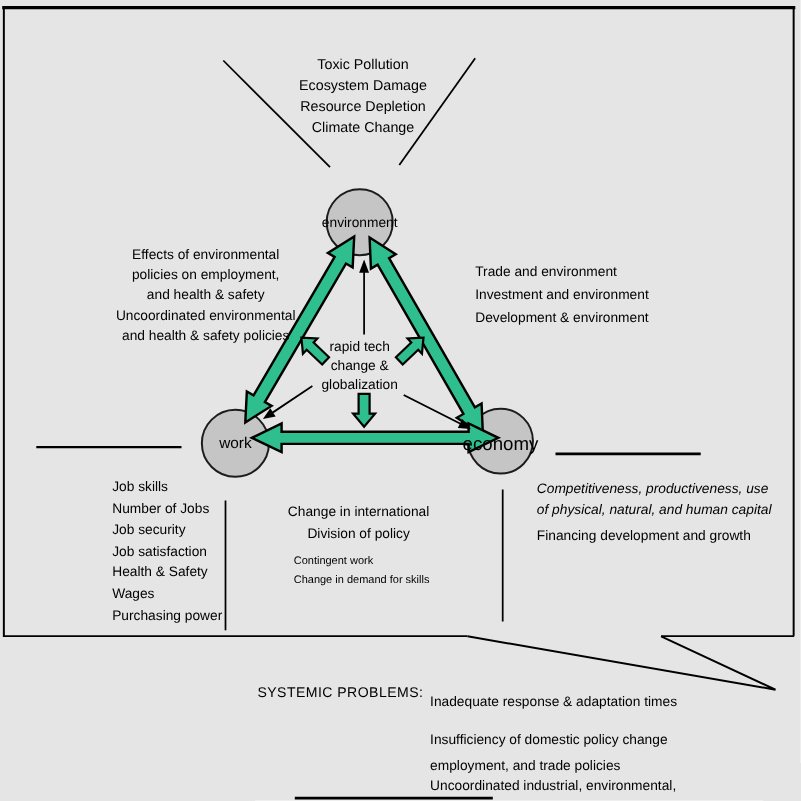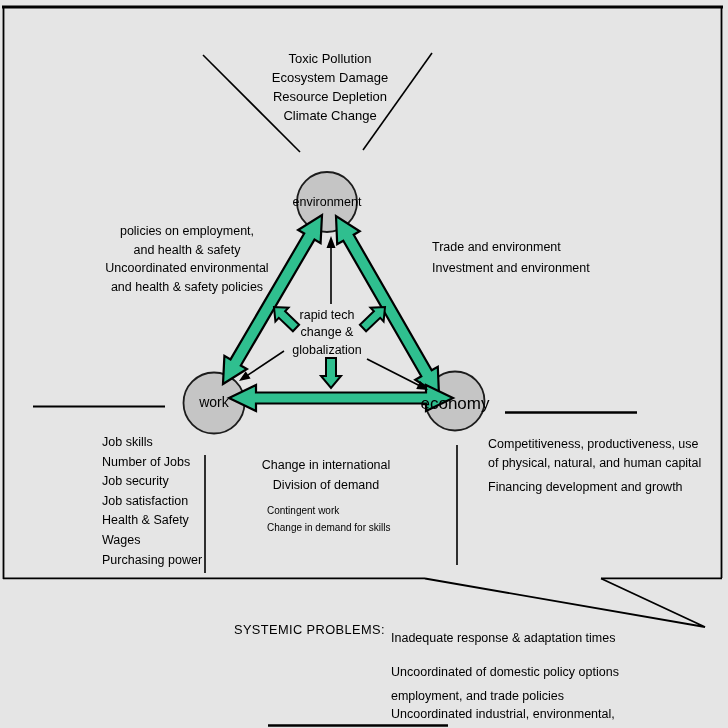--- a/index.html
+++ b/index.html
@@ -54,63 +54,65 @@
     <div>Ecosystem Damage</div>
     <div>Resource Depletion</div>
     <div>Climate Change</div>
   </div>
 
   <div class="txt c" style="left:267px;top:195px;width:120px;font-size:12.5px;">environment</div>
   <div class="txt c" style="left:164px;top:394px;width:100px;font-size:14px;">work</div>
   <div class="txt c" style="left:405px;top:394px;width:100px;font-size:17px;">economy</div>
 
   <div class="txt c" style="left:83px;top:222px;width:208px;font-size:12.5px;line-height:18.6px;">
+    <div>Effects of environmental</div>
     <div>policies on employment,</div>
     <div>and health &amp; safety</div>
     <div>Uncoordinated environmental</div>
     <div>and health &amp; safety policies</div>
   </div>
 
   <div class="txt" style="left:420px;top:237px;font-size:12.5px;line-height:21px;margin-left:12px;">
     <div>Trade and environment</div>
     <div>Investment and environment</div>
+    <div>Development &amp; environment</div>
   </div>
 
   <div class="txt c" style="left:270px;top:307px;width:114px;font-size:12.5px;line-height:17.3px;">
     <div>rapid tech</div>
     <div>change &amp;</div>
     <div>globalization</div>
   </div>
 
   <div class="txt" style="left:102px;top:433px;font-size:12.5px;line-height:19.6px;">
     <div>Job skills</div>
     <div>Number of Jobs</div>
     <div>Job security</div>
     <div>Job satisfaction</div>
     <div>Health &amp; Safety</div>
     <div>Wages</div>
     <div>Purchasing power</div>
   </div>
 
   <div class="txt c" style="left:255px;top:456px;width:142px;font-size:12.5px;line-height:19.5px;">
     <div>Change in international</div>
-    <div>Division of demand</div>
+    <div>Division of policy</div>
   </div>
   <div class="txt" style="left:267px;top:503px;font-size:10px;line-height:16.5px;">
     <div>Contingent work</div>
     <div>Change in demand for skills</div>
   </div>
 
-  <div class="txt" style="left:488px;top:435px;font-size:12.5px;line-height:18.7px;">
+  <div class="txt" style="left:488px;top:435px;font-size:12.5px;line-height:18.7px;font-style:italic;">
     <div>Competitiveness, productiveness, use</div>
     <div>of physical, natural, and human capital</div>
   </div>
   <div class="txt" style="left:488px;top:480px;font-size:12.5px;">Financing development and growth</div>
 
   <div class="txt" style="left:234px;top:622px;font-size:12.8px;letter-spacing:.4px;">SYSTEMIC PROBLEMS:</div>
   <div class="txt" style="left:391px;top:631px;font-size:12.5px;">Inadequate response &amp; adaptation times</div>
-  <div class="txt" style="left:391px;top:665px;font-size:12.5px;">Uncoordinated of domestic policy options</div>
+  <div class="txt" style="left:391px;top:665px;font-size:12.5px;">Insufficiency of domestic policy change</div>
   <div class="txt" style="left:391px;top:688px;font-size:12.5px;line-height:17.5px;">
     <div>employment, and trade policies</div>
     <div>Uncoordinated industrial, environmental,</div>
   </div>
 
 </div>
 
 </body></html>

